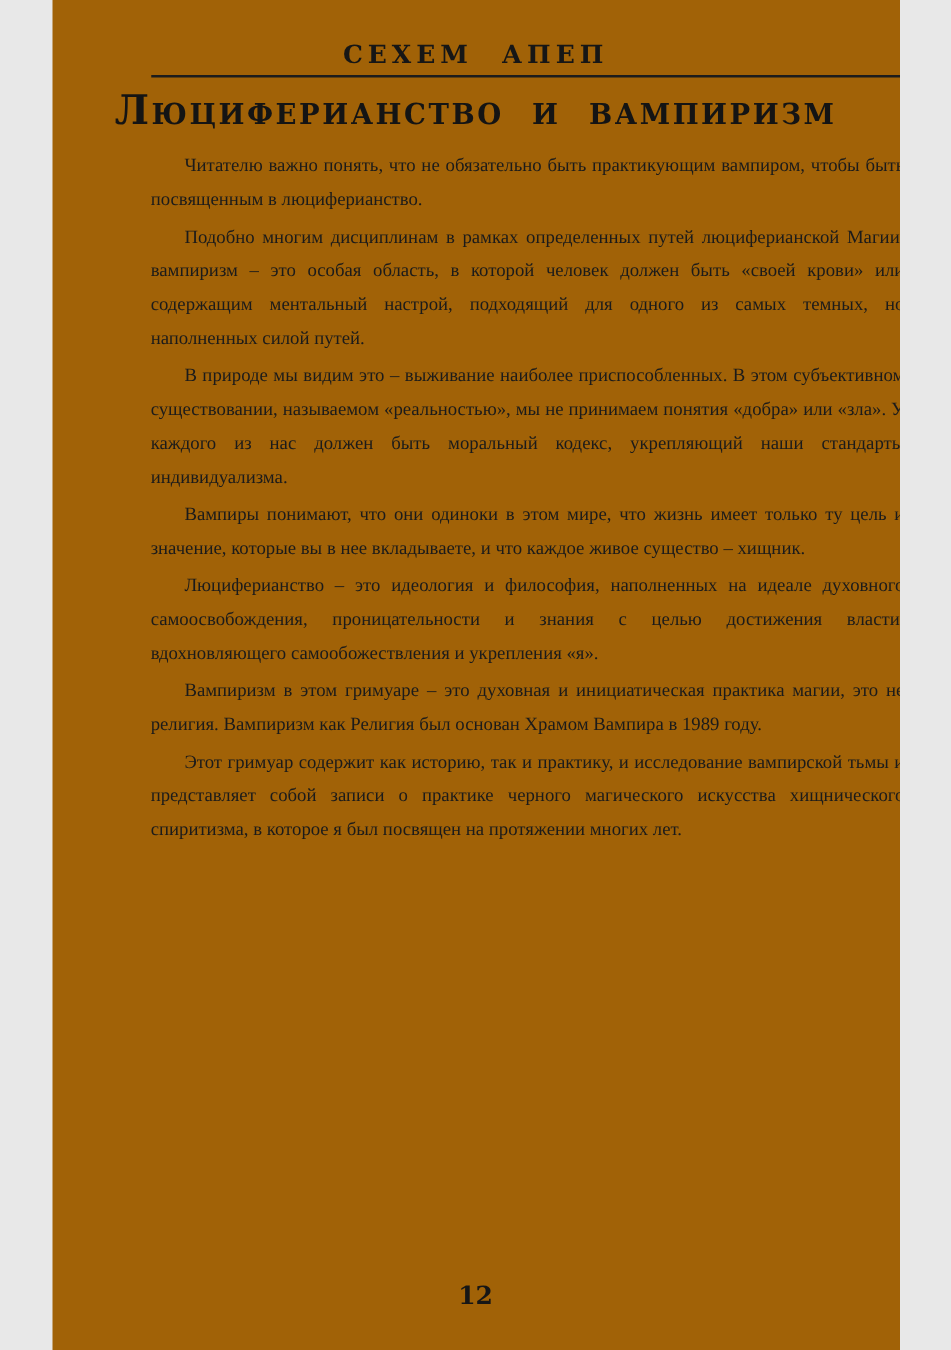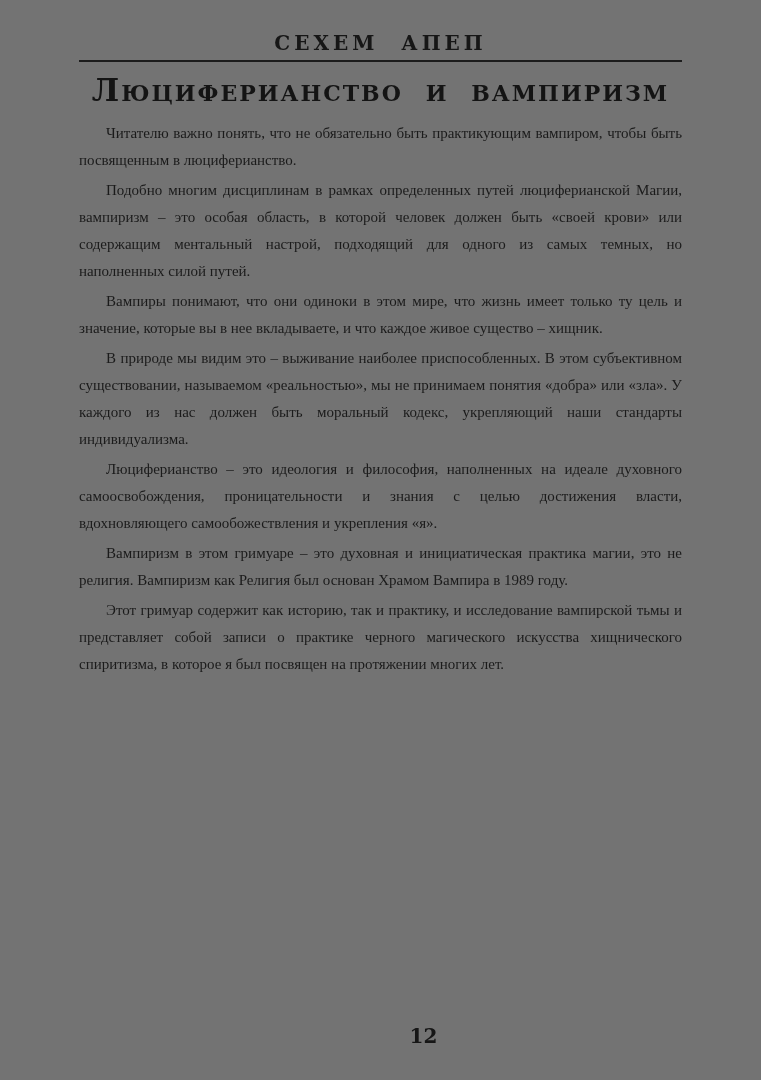--- a/index.html
+++ b/index.html
@@ -2,24 +2,24 @@
 <html><head>
 <meta charset="utf-8">
 <style>
   html, body {
     margin: 0;
     padding: 0;
     background: #e8e8e8;
   }
   .page {
     position: relative;
-    width: 761px;
+    width: 678px;
     height: 1080px;
     margin: 0 auto;
-    background: #737373;
+    background: #a16207;
     color: #1b1b1b;
     overflow: hidden;
     font-family: "Liberation Serif", serif;
   }
   .running-head {
     position: absolute;
     top: 33px;
     left: 0;
     width: 100%;
     text-align: center;
@@ -75,39 +75,38 @@
     position: absolute;
     top: 1026px;
     left: 0;
     width: 100%;
     text-align: center;
     font-family: "DejaVu Serif", serif;
     font-size: 20px;
     font-weight: 700;
     line-height: 1;
     color: #161616;
-    margin-left: 43px;
   }
 </style>
 </head>
 <body>
 
 <div class="page">
 
   <div class="running-head">СЕХЕМ АПЕП</div>
 
   <hr class="head-rule">
 
   <h1 class="chapter-title">Люциферианство и вампиризм</h1>
 
   <div class="body-text">
     <p>Читателю важно понять, что не обязательно быть практикующим вампиром, чтобы быть посвященным в люциферианство.</p>
     <p>Подобно многим дисциплинам в рамках определенных путей люциферианской Магии, вампиризм – это особая область, в которой человек должен быть «своей крови» или содержащим ментальный настрой, подходящий для одного из самых темных, но наполненных силой путей.</p>
+    <p>В природе мы видим это – выживание наиболее приспособленных. В этом субъективном существовании, называемом «реальностью», мы не принимаем понятия «добра» или «зла». У каждого из нас должен быть моральный кодекс, укрепляющий наши стандарты индивидуализма.</p>
     <p>Вампиры понимают, что они одиноки в этом мире, что жизнь имеет только ту цель и значение, которые вы в нее вкладываете, и что каждое живое существо – хищник.</p>
-    <p>В природе мы видим это – выживание наиболее приспособленных. В этом субъективном существовании, называемом «реальностью», мы не принимаем понятия «добра» или «зла». У каждого из нас должен быть моральный кодекс, укрепляющий наши стандарты индивидуализма.</p>
     <p>Люциферианство – это идеология и философия, наполненных на идеале духовного самоосвобождения, проницательности и знания с целью достижения власти, вдохновляющего самообожествления и укрепления «я».</p>
     <p>Вампиризм в этом гримуаре – это духовная и инициатическая практика магии, это не религия. Вампиризм как Религия был основан Храмом Вампира в 1989 году.</p>
     <p>Этот гримуар содержит как историю, так и практику, и исследование вампирской тьмы и представляет собой записи о практике черного магического искусства хищнического спиритизма, в которое я был посвящен на протяжении многих лет.</p>
   </div>
 
   <div class="page-number">12</div>
 
 </div>
 
 </body></html>

